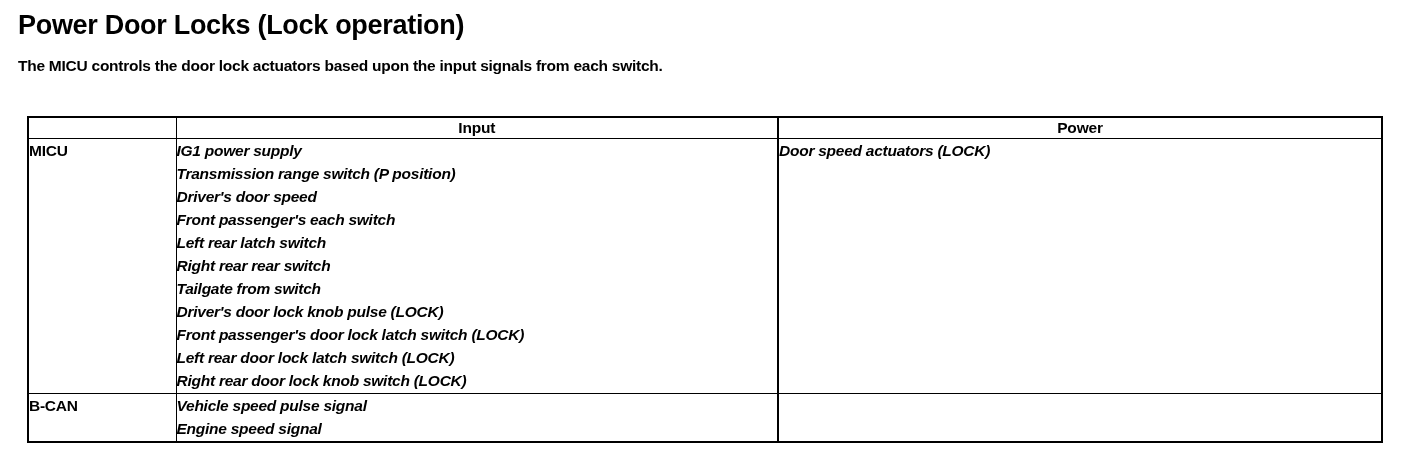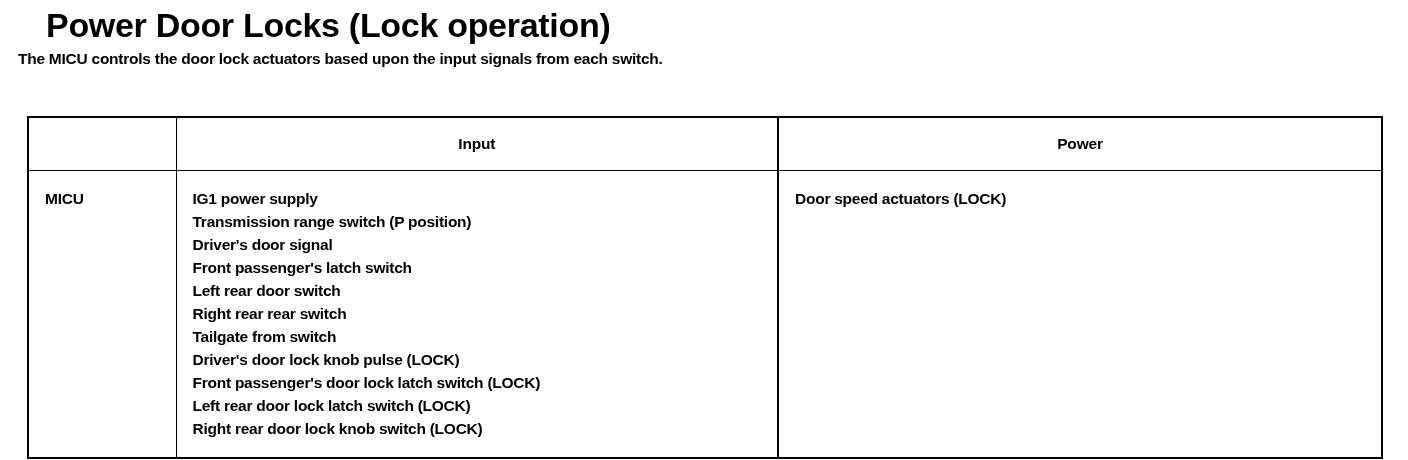--- a/index.html
+++ b/index.html
@@ -14,32 +14,31 @@
     font-family: "Liberation Sans", sans-serif;
     color: #000000;
     overflow: hidden;
     -webkit-font-smoothing: none;
   }
 
   #page-title {
     position: absolute;
     left: 18px;
     top: 8px;
-    font-size: 34px;
+    font-size: 27px;
     font-weight: bold;
     letter-spacing: -0.3px;
     line-height: 34px;
     white-space: nowrap;
-    margin-left: 28px;
   }
 
   #page-subtitle {
     position: absolute;
     left: 18px;
-    top: 49px;
+    top: 56px;
     font-size: 15.5px;
     font-weight: bold;
     letter-spacing: -0.25px;
     line-height: 20px;
     white-space: nowrap;
   }
 
   
   #spec-table {
     position: absolute;
@@ -47,21 +46,21 @@
     top: 116px;
     width: 1354px;
     border-collapse: collapse;
     table-layout: fixed;
     font-size: 15.5px;
     font-weight: bold;
     letter-spacing: -0.25px;
   }
   #spec-table td, #spec-table th {
     border: 1px solid #000000;
-    padding: 16px;
+    padding: 0;
     vertical-align: top;
     background: #ffffff;
   }
   
   #spec-table {
     border: 2px solid #000000;
   }
 
   col.col-source  { width: 148px; }
   col.col-input   { width: 602px; }
@@ -91,20 +90,21 @@
     padding: 2px 0 4px 8px;
   }
   .cell-output {
     padding: 2px 0 4px 9px;
   }
 
   .line {
     line-height: 23px;
     white-space: nowrap;
     height: 23px;
+    font-style: italic;
   }
 
   .row-micu td { height: 254px; }
   .row-bcan td { height: 47px; }
 </style>
 </head>
 <body>
 
 <div id="page-title">Power Door Locks (Lock operation)</div>
 
@@ -122,28 +122,36 @@
       <th>Input</th>
       <th class="sep-left">Power</th>
     </tr>
   </thead>
   <tbody id="table-body">
   <tr class="row-micu">
         <td class="cell-source">MICU</td>
         <td class="cell-list">
           <div class="line">IG1 power supply</div>
           <div class="line">Transmission range switch (P position)</div>
-          <div class="line">Driver's door signal</div>
-          <div class="line">Front passenger's latch switch</div>
-          <div class="line">Left rear door switch</div>
+          <div class="line">Driver's door speed</div>
+          <div class="line">Front passenger's each switch</div>
+          <div class="line">Left rear latch switch</div>
           <div class="line">Right rear rear switch</div>
           <div class="line">Tailgate from switch</div>
           <div class="line">Driver's door lock knob pulse (LOCK)</div>
           <div class="line">Front passenger's door lock latch switch (LOCK)</div>
           <div class="line">Left rear door lock latch switch (LOCK)</div>
           <div class="line">Right rear door lock knob switch (LOCK)</div>
         </td>
         <td class="cell-output sep-left">
           <div class="line">Door speed actuators (LOCK)</div>
         </td>
       </tr>
+      <tr class="row-bcan">
+        <td class="cell-source">B-CAN</td>
+        <td class="cell-list">
+          <div class="line">Vehicle speed pulse signal</div>
+          <div class="line">Engine speed signal</div>
+        </td>
+        <td class="cell-output sep-left"></td>
+      </tr>
     </tbody>
 </table>
 
 </body></html>

